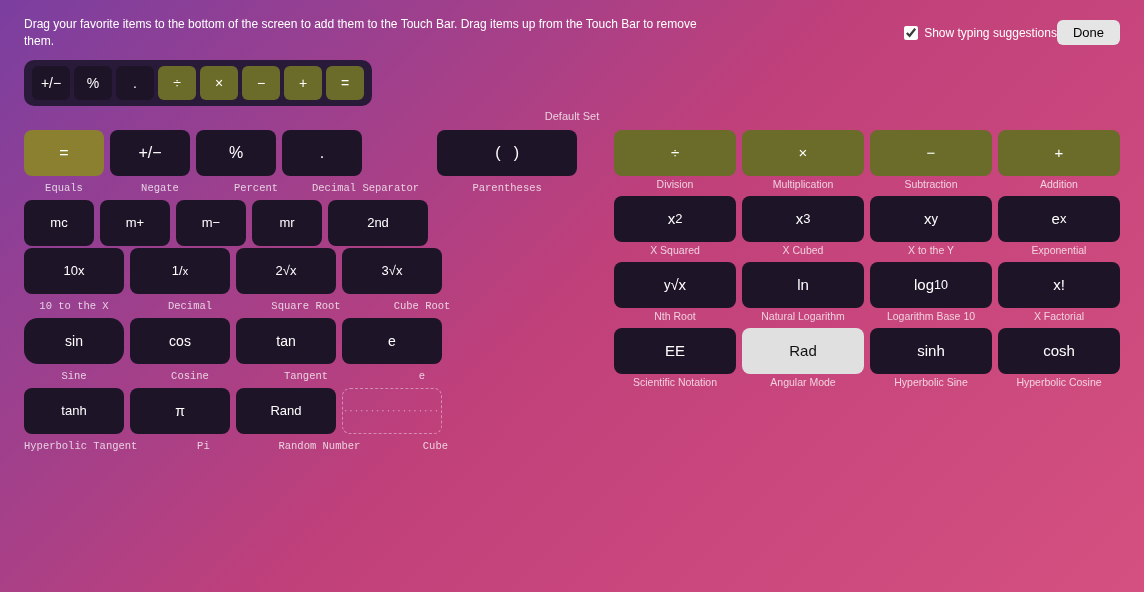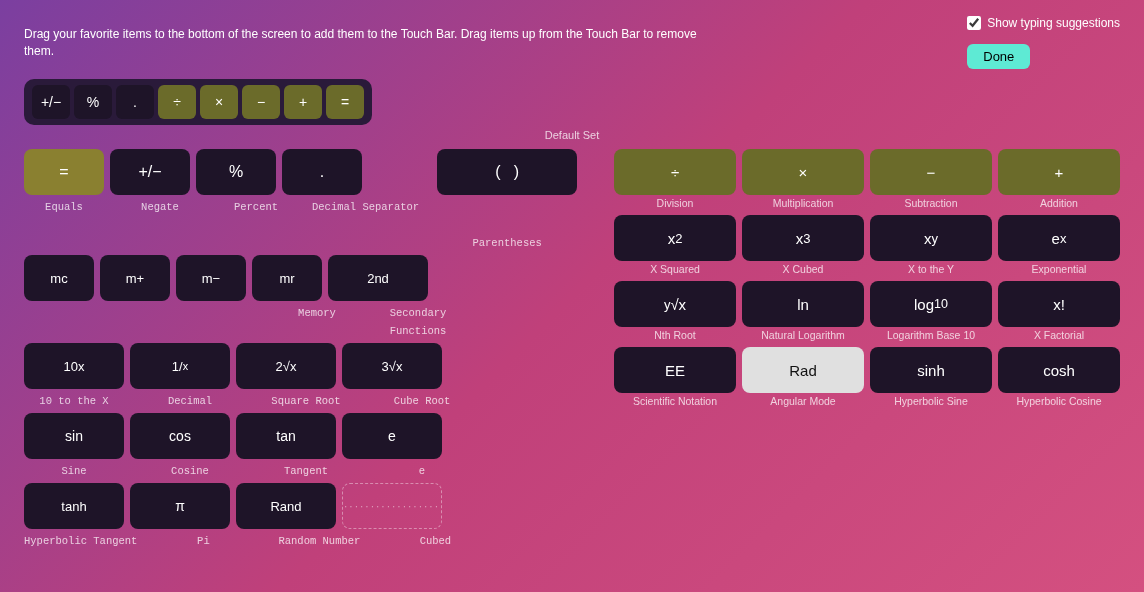--- a/index.html
+++ b/index.html
@@ -23,41 +23,39 @@
 
     .instruction-text {
       font-size: 12px;
       color: #fff;
       max-width: 680px;
       line-height: 1.4;
     }
 
     .top-right {
       display: flex;
-      align-items: flex-start;
-      gap: 14px;
-      flex-direction: column;
+      align-items: center;
     }
 
     .show-typing {
       display: flex;
       align-items: center;
       gap: 6px;
       font-size: 12px;
       color: white;
     }
 
     .show-typing input[type="checkbox"] {
       width: 14px;
       height: 14px;
       accent-color: #fff;
     }
 
     .done-btn {
-      background: #5eead4;
+      background: #e5e5e5;
       color: black;
       border: none;
       border-radius: 6px;
       padding: 5px 16px;
       font-size: 13px;
       cursor: pointer;
       font-weight: 500;
     }
 
     .content {
@@ -276,60 +274,53 @@
             <div class="label-cell"><span class="btn-label">Negate</span></div>
             <div class="label-cell"><span class="btn-label">Percent</span></div>
             <div class="label-cell"><span class="btn-label">Decimal Separator</span></div>
           </div>
         </div>
         <div style="margin-left:8px;">
           <div class="btn-row">
             <div class="calc-btn dark" style="min-width:140px;">( &nbsp; )</div>
           </div>
           <div class="btn-labels-row">
-            <div class="label-cell" style="min-width:140px;margin-top:36px;"><span class="btn-label">Parentheses</span></div>
+            <div class="label-cell" style="min-width:140px;"><span class="btn-label">Parentheses</span></div>
           </div>
         </div>
       </div>
 
       <div>
         <div class="btn-row">
           <div class="calc-btn dark" style="min-width:70px;font-size:13px;">mc</div>
           <div class="calc-btn dark" style="min-width:70px;font-size:13px;">m+</div>
           <div class="calc-btn dark" style="min-width:70px;font-size:13px;">m−</div>
           <div class="calc-btn dark" style="min-width:70px;font-size:13px;">mr</div>
           <div class="calc-btn dark" style="min-width:100px;font-size:13px;">2<sup>nd</sup></div>
         </div>
-        <div class="btn-labels-row">
-          <div class="label-cell" style="min-width:70px;"></div>
-          <div class="label-cell" style="min-width:70px;"></div>
-          <div class="label-cell" style="min-width:70px;"></div>
-          <div class="label-cell" style="min-width:70px;"><span class="btn-label">Memory</span></div>
-          <div class="label-cell" style="min-width:100px;"><span class="btn-label">Secondary<br>Functions</span></div>
-        </div>
       </div>
 
       <div>
         <div class="btn-row">
           <div class="calc-btn dark" style="min-width:100px;font-size:13px;">10<sup>x</sup></div>
           <div class="calc-btn dark" style="min-width:100px;font-size:13px;"><sup>1</sup>/<sub>x</sub></div>
           <div class="calc-btn dark" style="min-width:100px;font-size:13px;"><sup>2</sup>√x</div>
           <div class="calc-btn dark" style="min-width:100px;font-size:13px;"><sup>3</sup>√x</div>
         </div>
         <div class="btn-labels-row">
           <div class="label-cell" style="min-width:100px;"><span class="btn-label">10 to the X</span></div>
           <div class="label-cell" style="min-width:100px;"><span class="btn-label">Decimal</span></div>
           <div class="label-cell" style="min-width:100px;"><span class="btn-label">Square Root</span></div>
           <div class="label-cell" style="min-width:100px;"><span class="btn-label">Cube Root</span></div>
         </div>
       </div>
 
       <div>
         <div class="btn-row">
-          <div class="calc-btn dark" style="min-width:100px;font-size:14px;">sin</div>
+          <div class="calc-btn dark" style="min-width:100px;font-size:14px;border-radius:14px;">sin</div>
           <div class="calc-btn dark" style="min-width:100px;font-size:14px;">cos</div>
           <div class="calc-btn dark" style="min-width:100px;font-size:14px;">tan</div>
           <div class="calc-btn dark" style="min-width:100px;font-size:14px;">e</div>
         </div>
         <div class="btn-labels-row">
           <div class="label-cell" style="min-width:100px;"><span class="btn-label">Sine</span></div>
           <div class="label-cell" style="min-width:100px;"><span class="btn-label">Cosine</span></div>
           <div class="label-cell" style="min-width:100px;"><span class="btn-label">Tangent</span></div>
           <div class="label-cell" style="min-width:100px;"><span class="btn-label">e</span></div>
         </div>
@@ -339,21 +330,21 @@
         <div class="btn-row">
           <div class="calc-btn dark" style="min-width:100px;font-size:13px;">tanh</div>
           <div class="calc-btn dark" style="min-width:100px;font-size:14px;">π</div>
           <div class="calc-btn dark" style="min-width:100px;font-size:13px;">Rand</div>
           <div class="calc-btn dark space-btn" style="min-width:100px;font-size:10px;">··················</div>
         </div>
         <div class="btn-labels-row">
           <div class="label-cell" style="min-width:100px;"><span class="btn-label">Hyperbolic Tangent</span></div>
           <div class="label-cell" style="min-width:100px;"><span class="btn-label">Pi</span></div>
           <div class="label-cell" style="min-width:100px;"><span class="btn-label">Random Number</span></div>
-          <div class="label-cell" style="min-width:100px;"><span class="btn-label">Cubed</span></div>
+          <div class="label-cell" style="min-width:100px;"><span class="btn-label">Cube</span></div>
         </div>
       </div>
 
     </div>
 
     <div class="right-col">
 
       <div>
         <div class="right-row">
           <div class="right-btn olive">÷</div>

